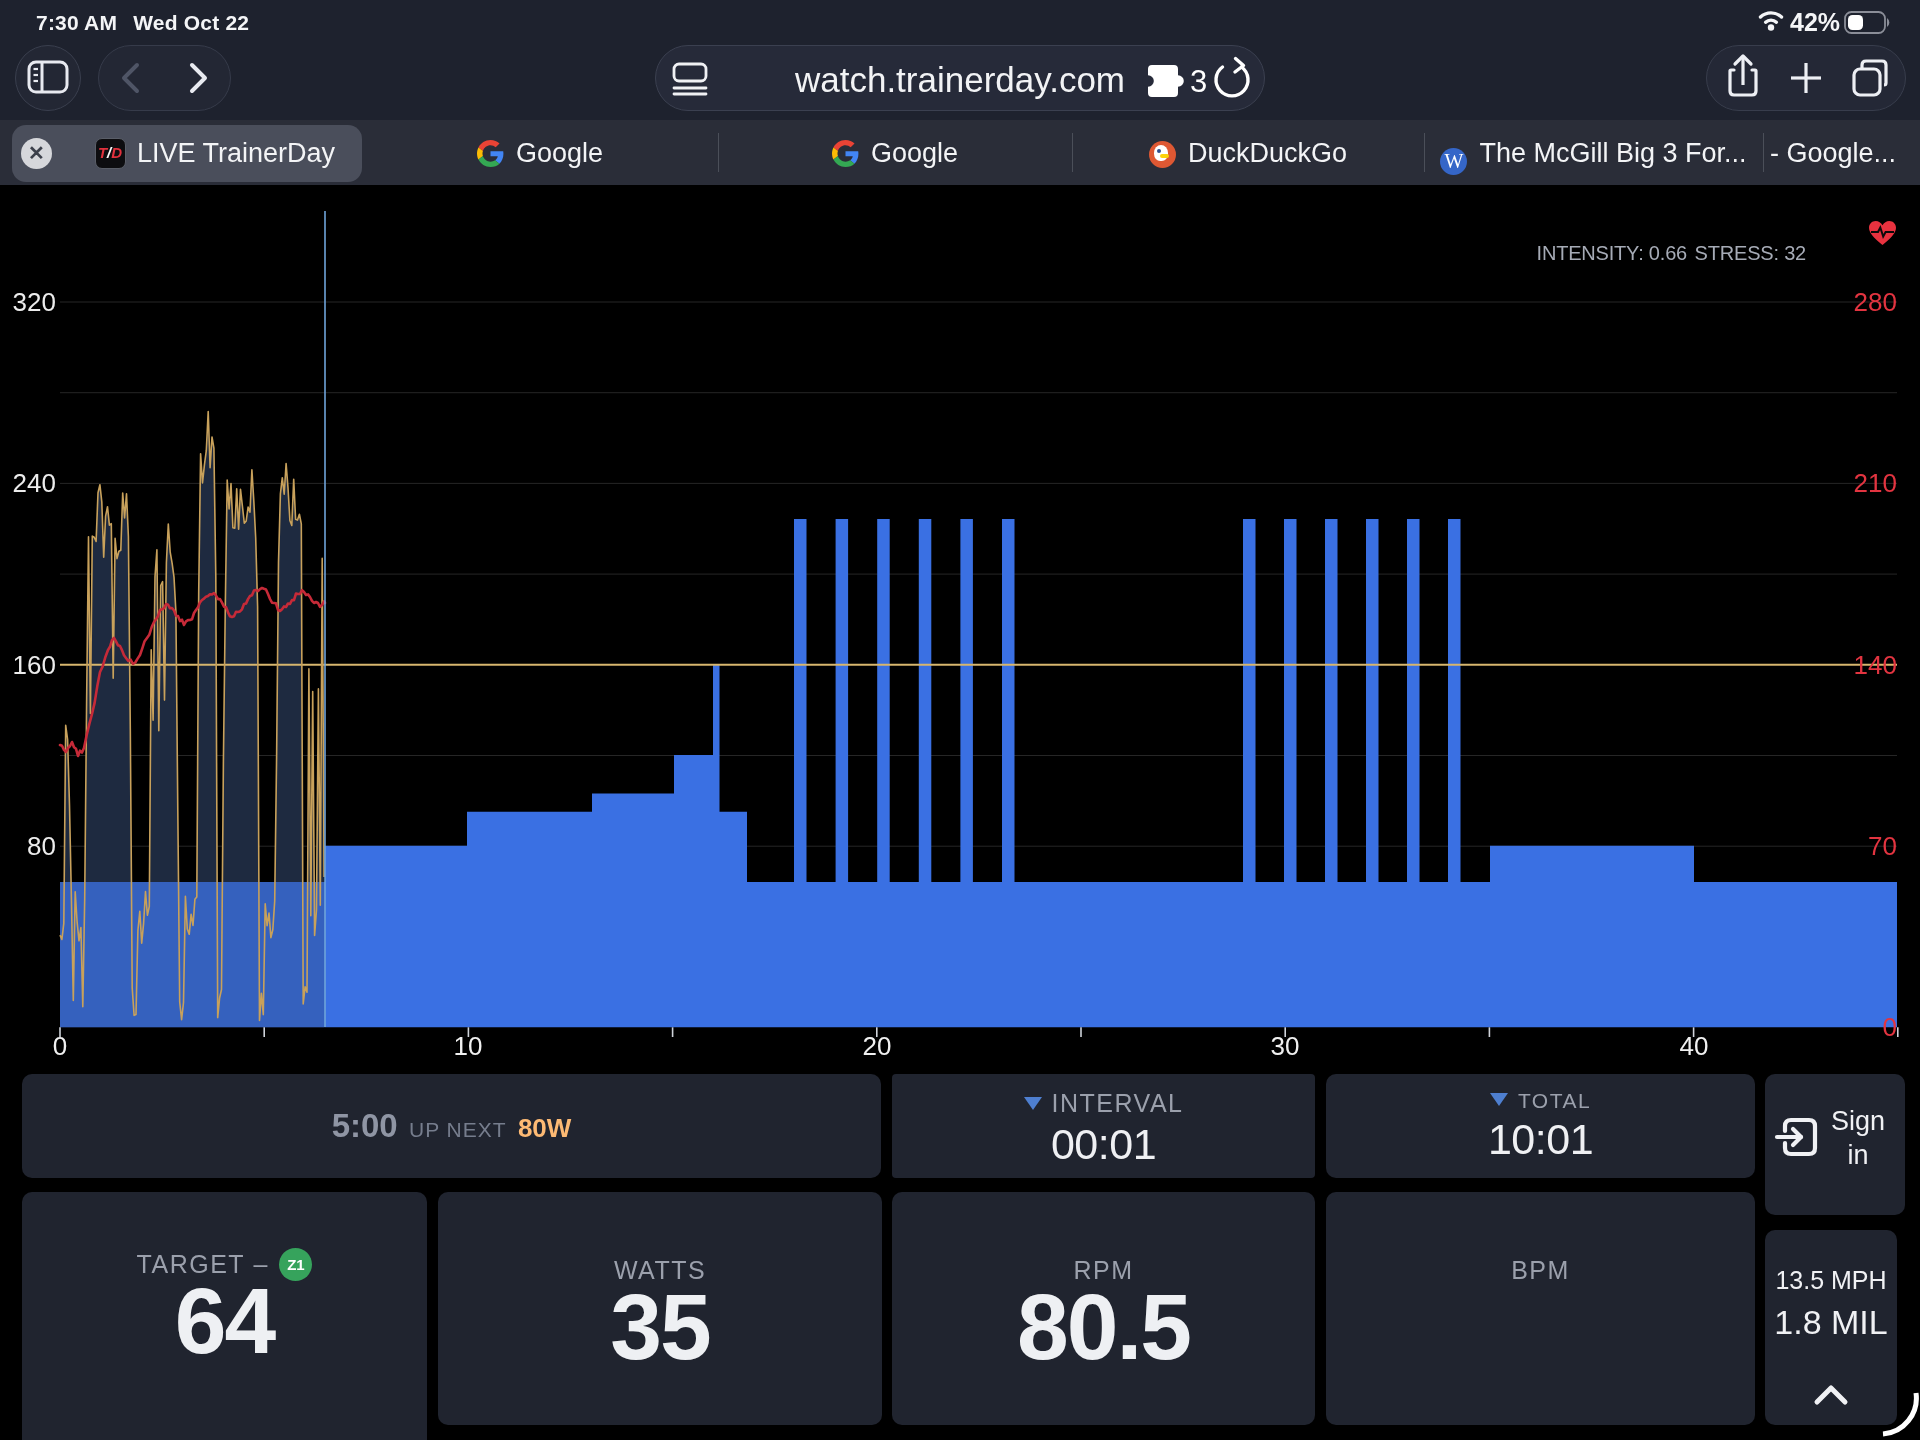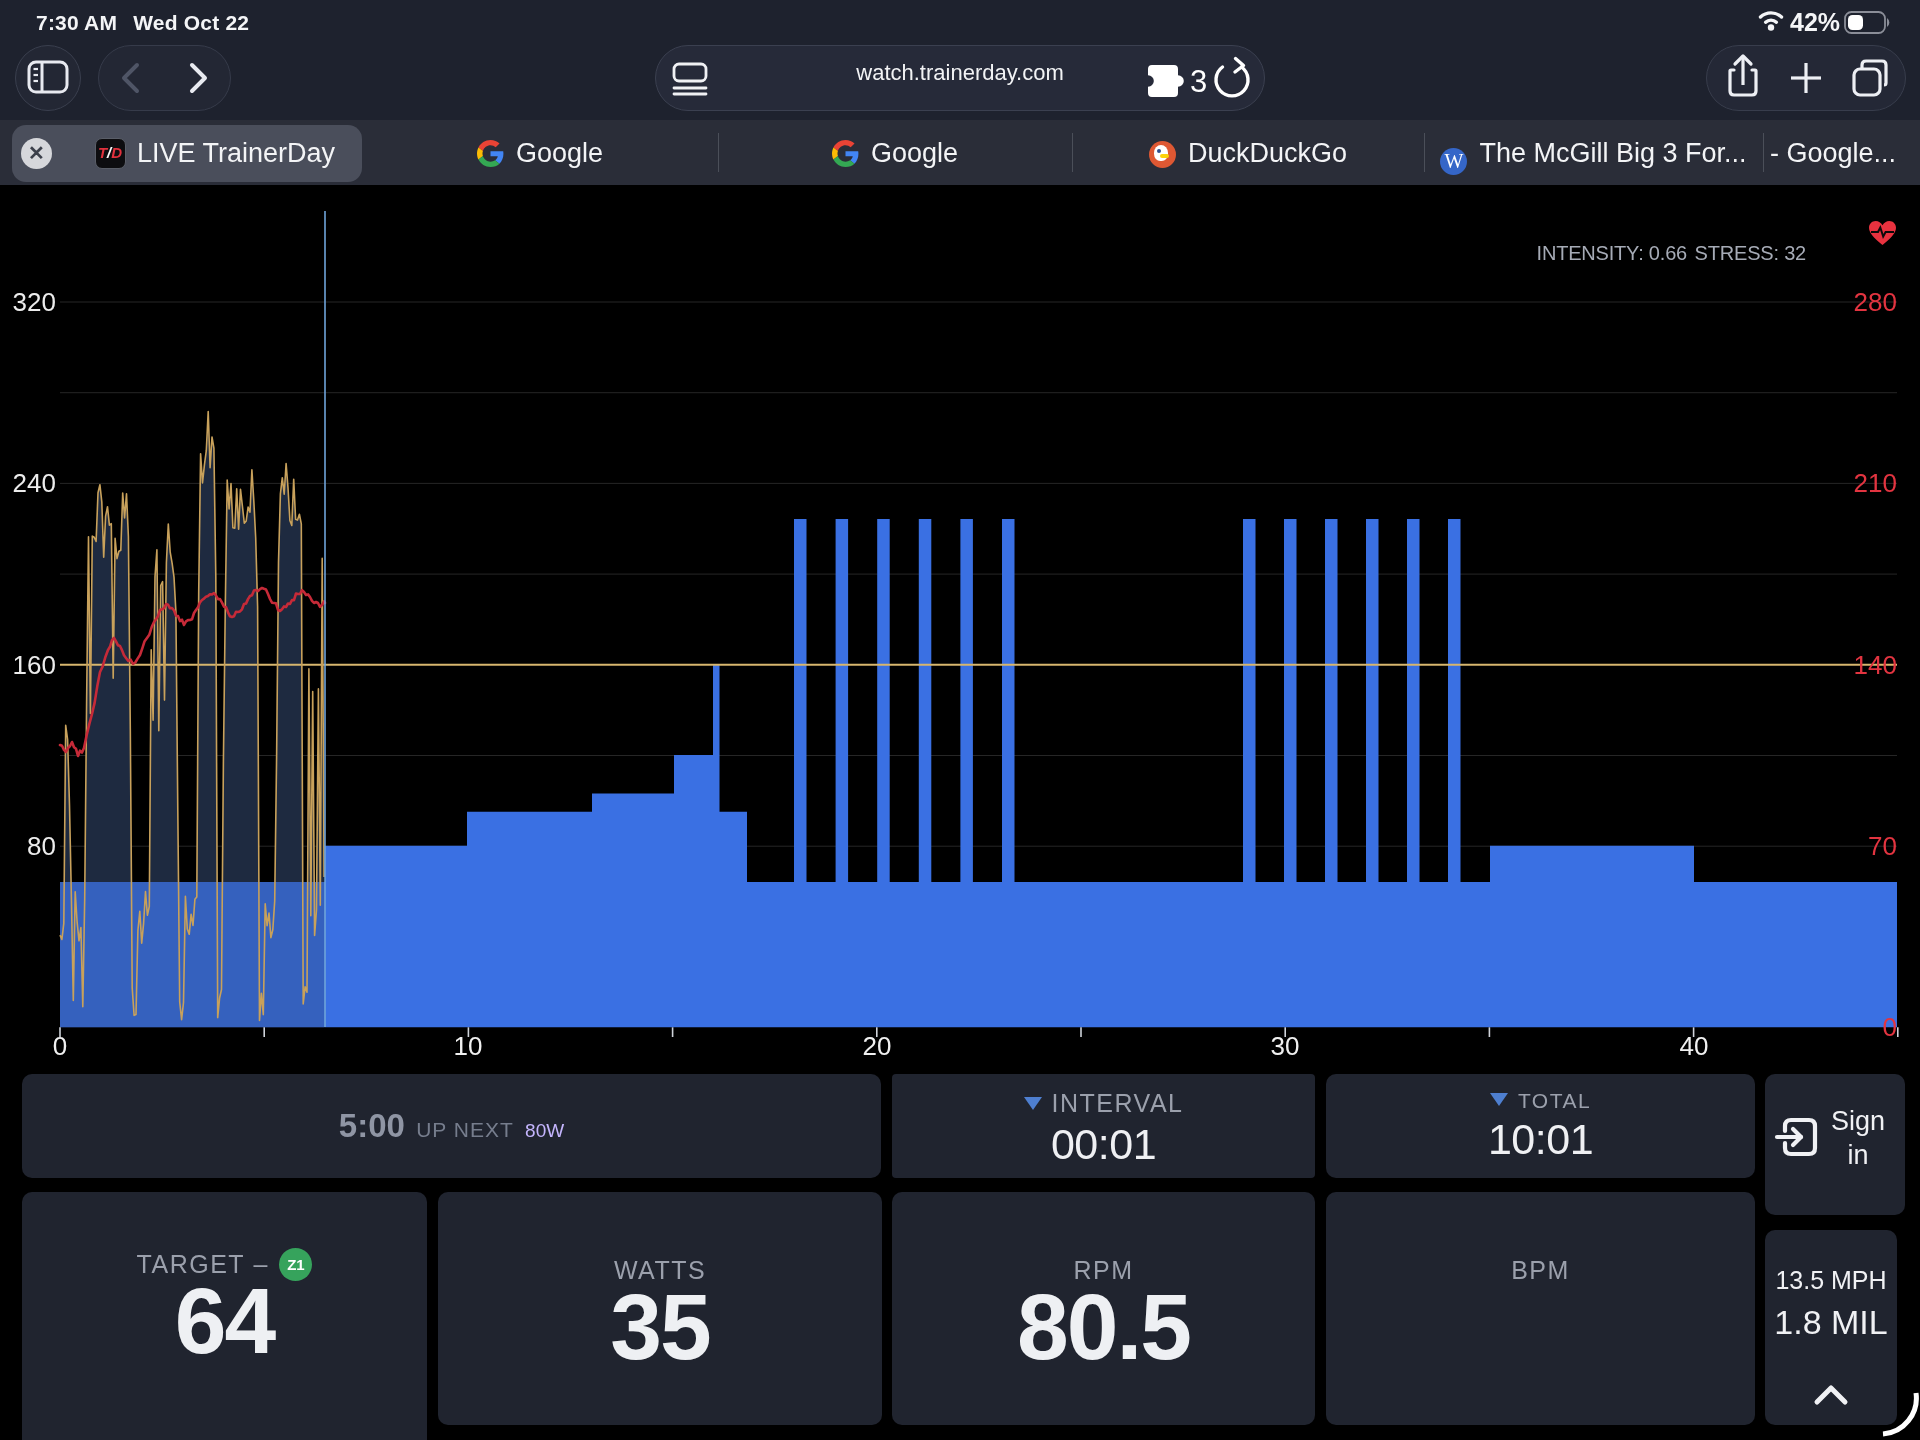--- a/index.html
+++ b/index.html
@@ -30,21 +30,21 @@
 <svg width="133" height="66" viewBox="0 0 133 66" style="position:absolute;left:98px;top:45px">
   <path d="M39 20 L26 33 L39 46" fill="none" stroke="#4f5566" stroke-width="4" stroke-linecap="round" stroke-linejoin="round"></path>
   <path d="M94 20 L107 33 L94 46" fill="none" stroke="#e8eaf0" stroke-width="4" stroke-linecap="round" stroke-linejoin="round"></path>
 </svg>
 <div style="position:absolute;left:655px;top:45px;width:610px;height:66px;border-radius:33px;background:#262a39;border:1.5px solid #3b4050;box-sizing:border-box"></div>
 <svg width="40" height="40" viewBox="0 0 40 40" style="position:absolute;left:670px;top:58px">
   <rect x="4" y="6" width="32" height="17" rx="5" fill="none" stroke="#f0f1f4" stroke-width="2.8"></rect>
   <line x1="4" y1="30" x2="36" y2="30" stroke="#f0f1f4" stroke-width="2.8" stroke-linecap="round"></line>
   <line x1="4" y1="36" x2="36" y2="36" stroke="#f0f1f4" stroke-width="2.8" stroke-linecap="round"></line>
 </svg>
-<div style="position:absolute;left:655px;top:60px;width:610px;height:40px;text-align:center;font-size:22px;color:#f2f3f5">watch.trainerday.com</div>
+<div style="position:absolute;left:655px;top:60px;width:610px;height:40px;text-align:center;font-size:35px;color:#f2f3f5">watch.trainerday.com</div>
 <svg width="120" height="52" viewBox="0 0 120 52" style="position:absolute;left:1140px;top:53px">
   <path d="M8 16 q0 -4 4 -4 l22 0 q4 0 4 4 l0 6.2 a5.8 5.8 0 0 1 0 11.6 l0 6.2 q0 4 -4 4 l-22 0 q-4 0 -4 -4 Z" fill="#ffffff"></path>
   <circle cx="8" cy="28" r="5.8" fill="#262a39"></circle>
   <text x="50" y="39" font-size="31" fill="#ffffff" font-family="'Liberation Sans',sans-serif">3</text>
   <path d="M82.5 14 A16 16 0 1 0 101.5 14" fill="none" stroke="#ffffff" stroke-width="3.4" stroke-linecap="round"></path>
   <path d="M95.5 5.5 L103.5 12.5 L95 19" fill="none" stroke="#ffffff" stroke-width="3.4" stroke-linecap="round" stroke-linejoin="round"></path>
 </svg>
 <div style="position:absolute;left:1706px;top:45px;width:200px;height:66px;border-radius:33px;background:#242836;border:1.5px solid #383d4c;box-sizing:border-box"></div>
 <svg width="200" height="66" viewBox="0 0 200 66" style="position:absolute;left:1706px;top:45px" fill="none" stroke="#edeff4" stroke-width="3.2">
   <path d="M28 25 L25 25 Q24 25 24 26 L24 46 Q24 50 28 50 L46 50 Q50 50 50 46 L50 26 Q50 25 49 25 L46 25" stroke-linecap="round"></path>
@@ -122,21 +122,21 @@
 <text x="1806" y="260" text-anchor="end" font-size="20" fill="#a6abb6" letter-spacing="-0.2">STRESS: 32</text>
 <g transform="translate(1869,221)">
 <path d="M13.5 24 C4 16.5 0 11.5 0 6.8 C0 2.8 3 0 6.6 0 C9.6 0 12 1.7 13.5 4.3 C15 1.7 17.4 0 20.4 0 C24 0 27 2.8 27 6.8 C27 11.5 23 16.5 13.5 24 Z" fill="#e8323f"></path>
 <path d="M2 11 L9 11 L11.3 6.5 L14.2 15.5 L16.6 11 L25 11" fill="none" stroke="#0a0a0a" stroke-width="2"></path>
 </g>
 </svg>
 
 <div style="position:absolute;background:#20242f;border-radius:10px;left:22px;top:1074px;width:859px;height:104px;text-align:center;line-height:104px;white-space:nowrap">
   <span style="font-size:33px;font-weight:bold;color:#8f95a4">5:00</span>
   <span style="font-size:21px;color:#767d8d;letter-spacing:1px">&nbsp;UP NEXT&nbsp;</span>
-  <span style="font-size:19px;font-weight:normal;color:#c4b5fd">80W</span>
+  <span style="font-size:26px;font-weight:bold;color:#fdba74">80W</span>
 </div>
 <div style="position:absolute;background:#20242f;border-radius:4px;left:892px;top:1074px;width:423px;height:104px;text-align:center">
   <div style="margin-top:15px;font-size:25px;color:#9ba0ac;letter-spacing:1.5px;"><span style="display:inline-block;width:0;height:0;border-left:9px solid transparent;border-right:9px solid transparent;border-top:13px solid #4e7fd0;vertical-align:2px;margin-right:10px"></span>INTERVAL</div>
   <div style="font-size:43px;color:#eff0f3;margin-top:2px;letter-spacing:-0.5px">00:01</div>
 </div>
 <div style="position:absolute;background:#20242f;border-radius:10px;left:1326px;top:1074px;width:429px;height:104px;text-align:center">
   <div style="margin-top:15px;font-size:21px;color:#9ba0ac;letter-spacing:1.5px;"><span style="display:inline-block;width:0;height:0;border-left:9px solid transparent;border-right:9px solid transparent;border-top:13px solid #4e7fd0;vertical-align:2px;margin-right:10px"></span>TOTAL</div>
   <div style="font-size:43px;color:#eff0f3;margin-top:2px;letter-spacing:-0.5px">10:01</div>
 </div>
 <div style="position:absolute;background:#20242f;border-radius:10px;left:1765px;top:1074px;width:140px;height:141px">

